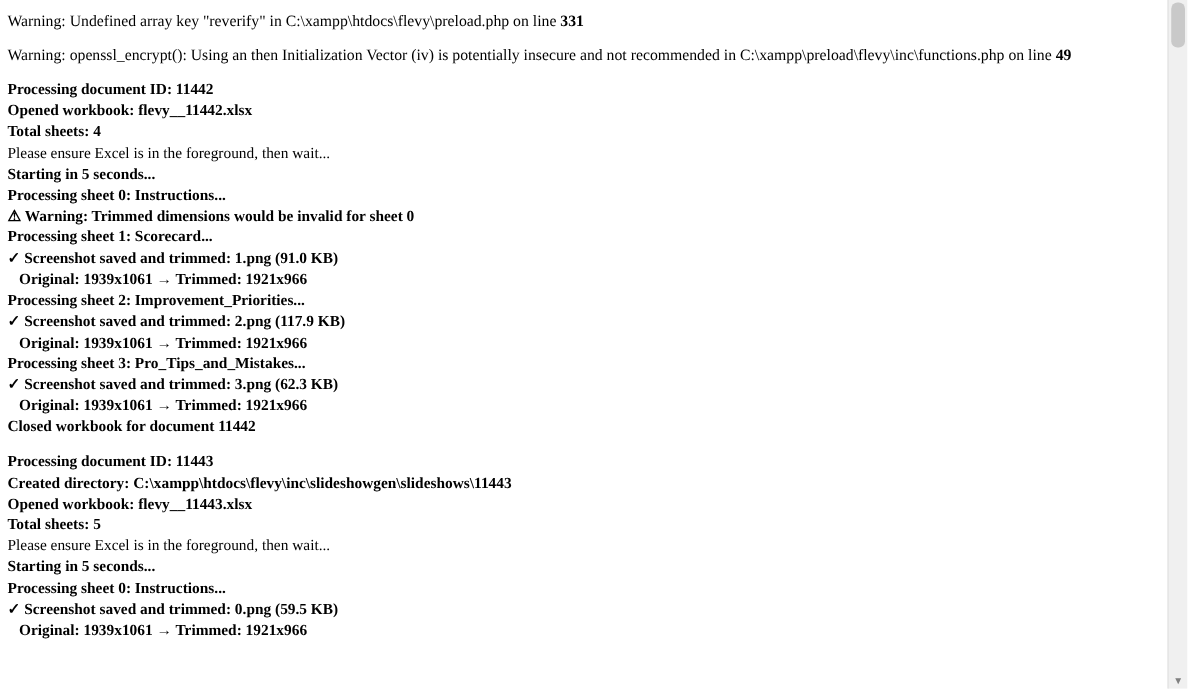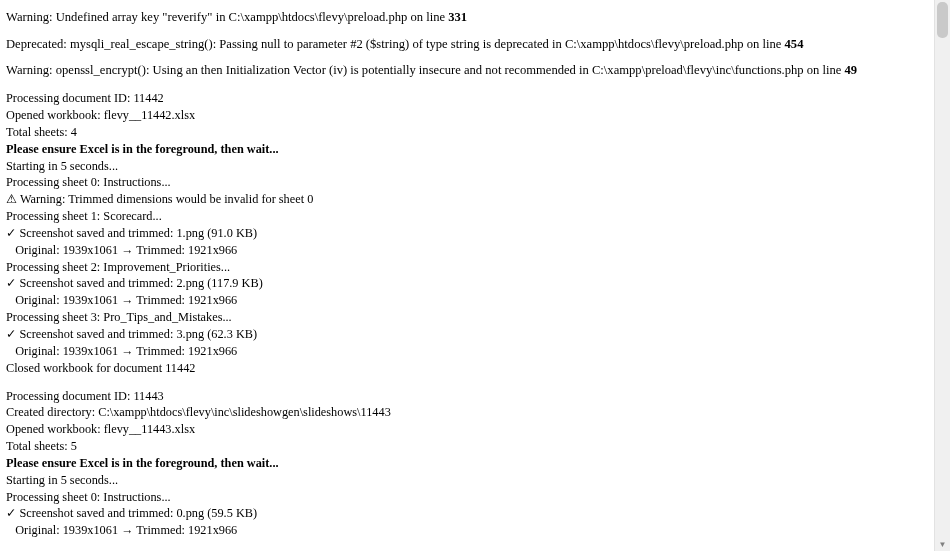--- a/index.html
+++ b/index.html
@@ -40,22 +40,22 @@
   .notice .line-no { font-weight: bold; }
 
   
   .log {
     font-family: "Liberation Serif", serif;
     font-size: 12.3px;
     line-height: 1.37;
     white-space: pre;
     margin: 0;
   }
-  .log .line { display: block; }
-  .log .bold { font-weight: bold; }
+  .log .line { display: block; font-weight: bold; }
+  .log .bold { font-weight: normal; }
   .blank-line { display: block; height: 11px; }
 
   
   .scrollbar {
     position: absolute;
     top: 0;
     right: 0;
     width: 15px;
     height: 551px;
     background: #f0f0f0;
@@ -85,21 +85,20 @@
   .scroll-arrow.down { bottom: 0; }
 </style>
 </head>
 <body>
 
 <div class="page">
 
   <div class="content">
     <div id="notices">
         <p class="notice"><b class="lbl">Warning</b><span>: Undefined array key "reverify" in </span><b class="path">C:\xampp\htdocs\flevy\preload.php</b><span> on line </span><b class="line-no">331</b></p>
-        <p class="notice"><b class="lbl">Deprecated</b><span>: mysqli_real_escape_string(): Passing null to parameter #2 ($string) of type string is deprecated in </span><b class="path">C:\xampp\htdocs\flevy\preload.php</b><span> on line </span><b class="line-no">454</b></p>
         <p class="notice"><b class="lbl">Warning</b><span>: openssl_encrypt(): Using an then Initialization Vector (iv) is potentially insecure and not recommended in </span><b class="path">C:\xampp\preload\flevy\inc\functions.php</b><span> on line </span><b class="line-no">49</b></p>
       </div>
     <div class="log" id="log"><span class="line">Processing document ID: 11442</span><span class="line">Opened workbook: flevy__11442.xlsx</span><span class="line">Total sheets: 4</span><span class="line bold">Please ensure Excel is in the foreground, then wait...</span><span class="line">Starting in 5 seconds...</span><span class="line">Processing sheet 0: Instructions...</span><span class="line">⚠ Warning: Trimmed dimensions would be invalid for sheet 0</span><span class="line">Processing sheet 1: Scorecard...</span><span class="line">✓ Screenshot saved and trimmed: 1.png (91.0 KB)</span><span class="line">   Original: 1939x1061 → Trimmed: 1921x966</span><span class="line">Processing sheet 2: Improvement_Priorities...</span><span class="line">✓ Screenshot saved and trimmed: 2.png (117.9 KB)</span><span class="line">   Original: 1939x1061 → Trimmed: 1921x966</span><span class="line">Processing sheet 3: Pro_Tips_and_Mistakes...</span><span class="line">✓ Screenshot saved and trimmed: 3.png (62.3 KB)</span><span class="line">   Original: 1939x1061 → Trimmed: 1921x966</span><span class="line">Closed workbook for document 11442</span><span class="blank-line"></span><span class="line">Processing document ID: 11443</span><span class="line">Created directory: C:\xampp\htdocs\flevy\inc\slideshowgen\slideshows\11443</span><span class="line">Opened workbook: flevy__11443.xlsx</span><span class="line">Total sheets: 5</span><span class="line bold">Please ensure Excel is in the foreground, then wait...</span><span class="line">Starting in 5 seconds...</span><span class="line">Processing sheet 0: Instructions...</span><span class="line">✓ Screenshot saved and trimmed: 0.png (59.5 KB)</span><span class="line">   Original: 1939x1061 → Trimmed: 1921x966</span></div>
   </div>
 
   <div class="scrollbar">
     <div class="scroll-arrow up">▲</div>
     <div class="scroll-thumb"></div>
     <div class="scroll-arrow down">▼</div>
   </div>

